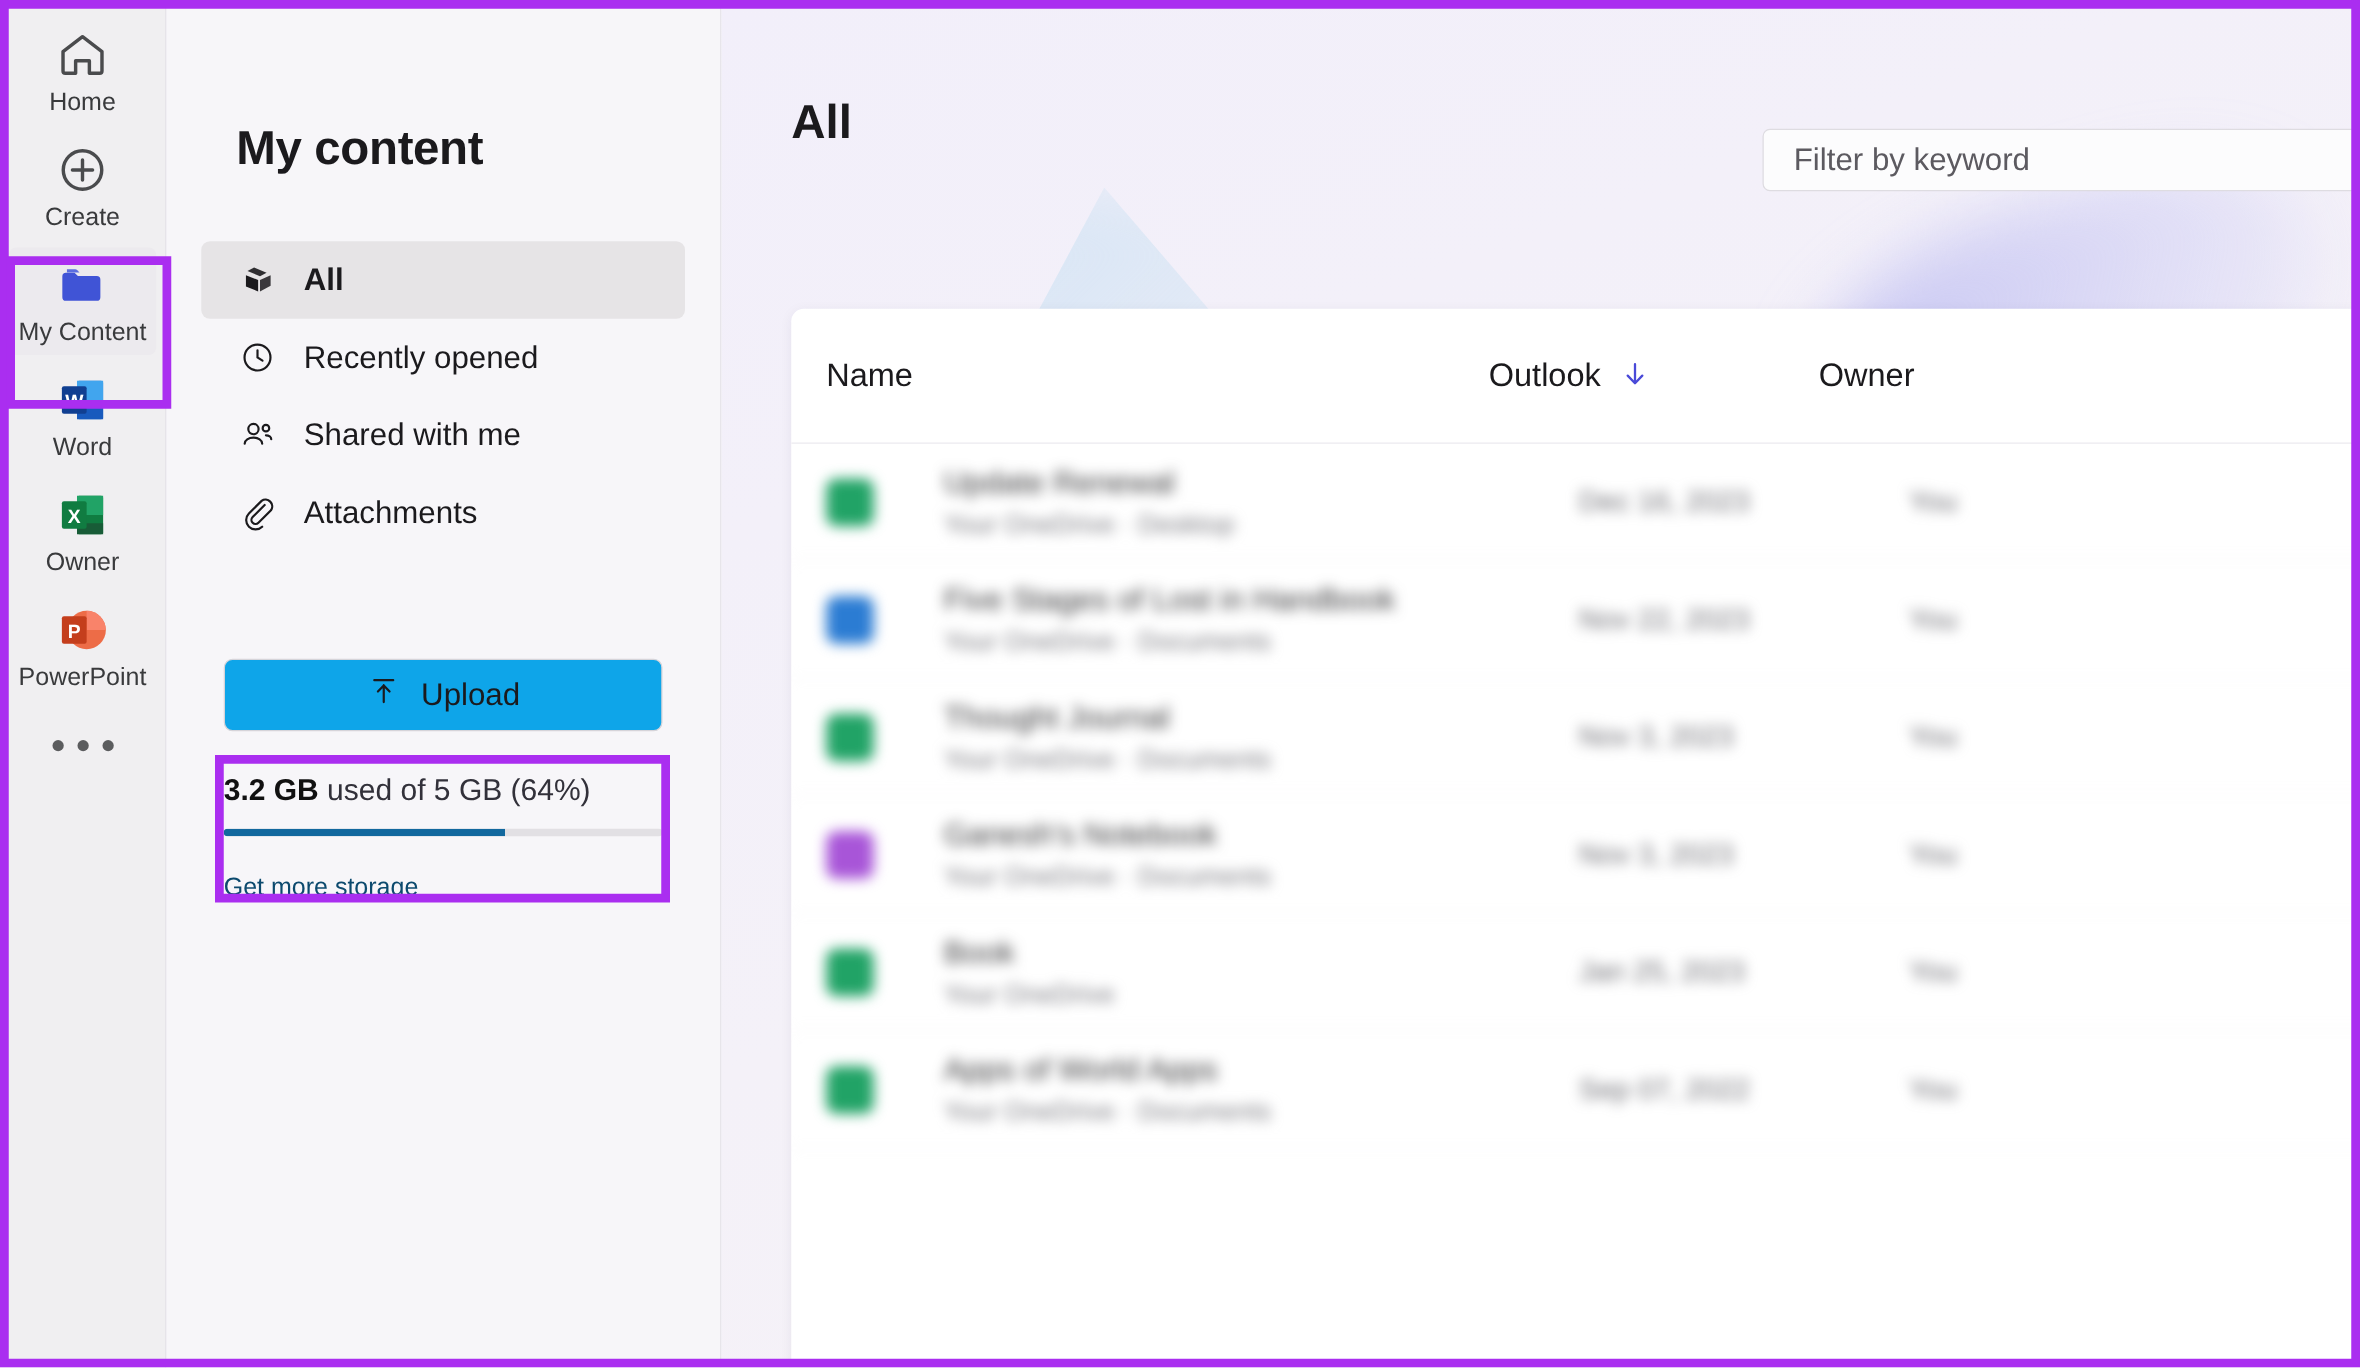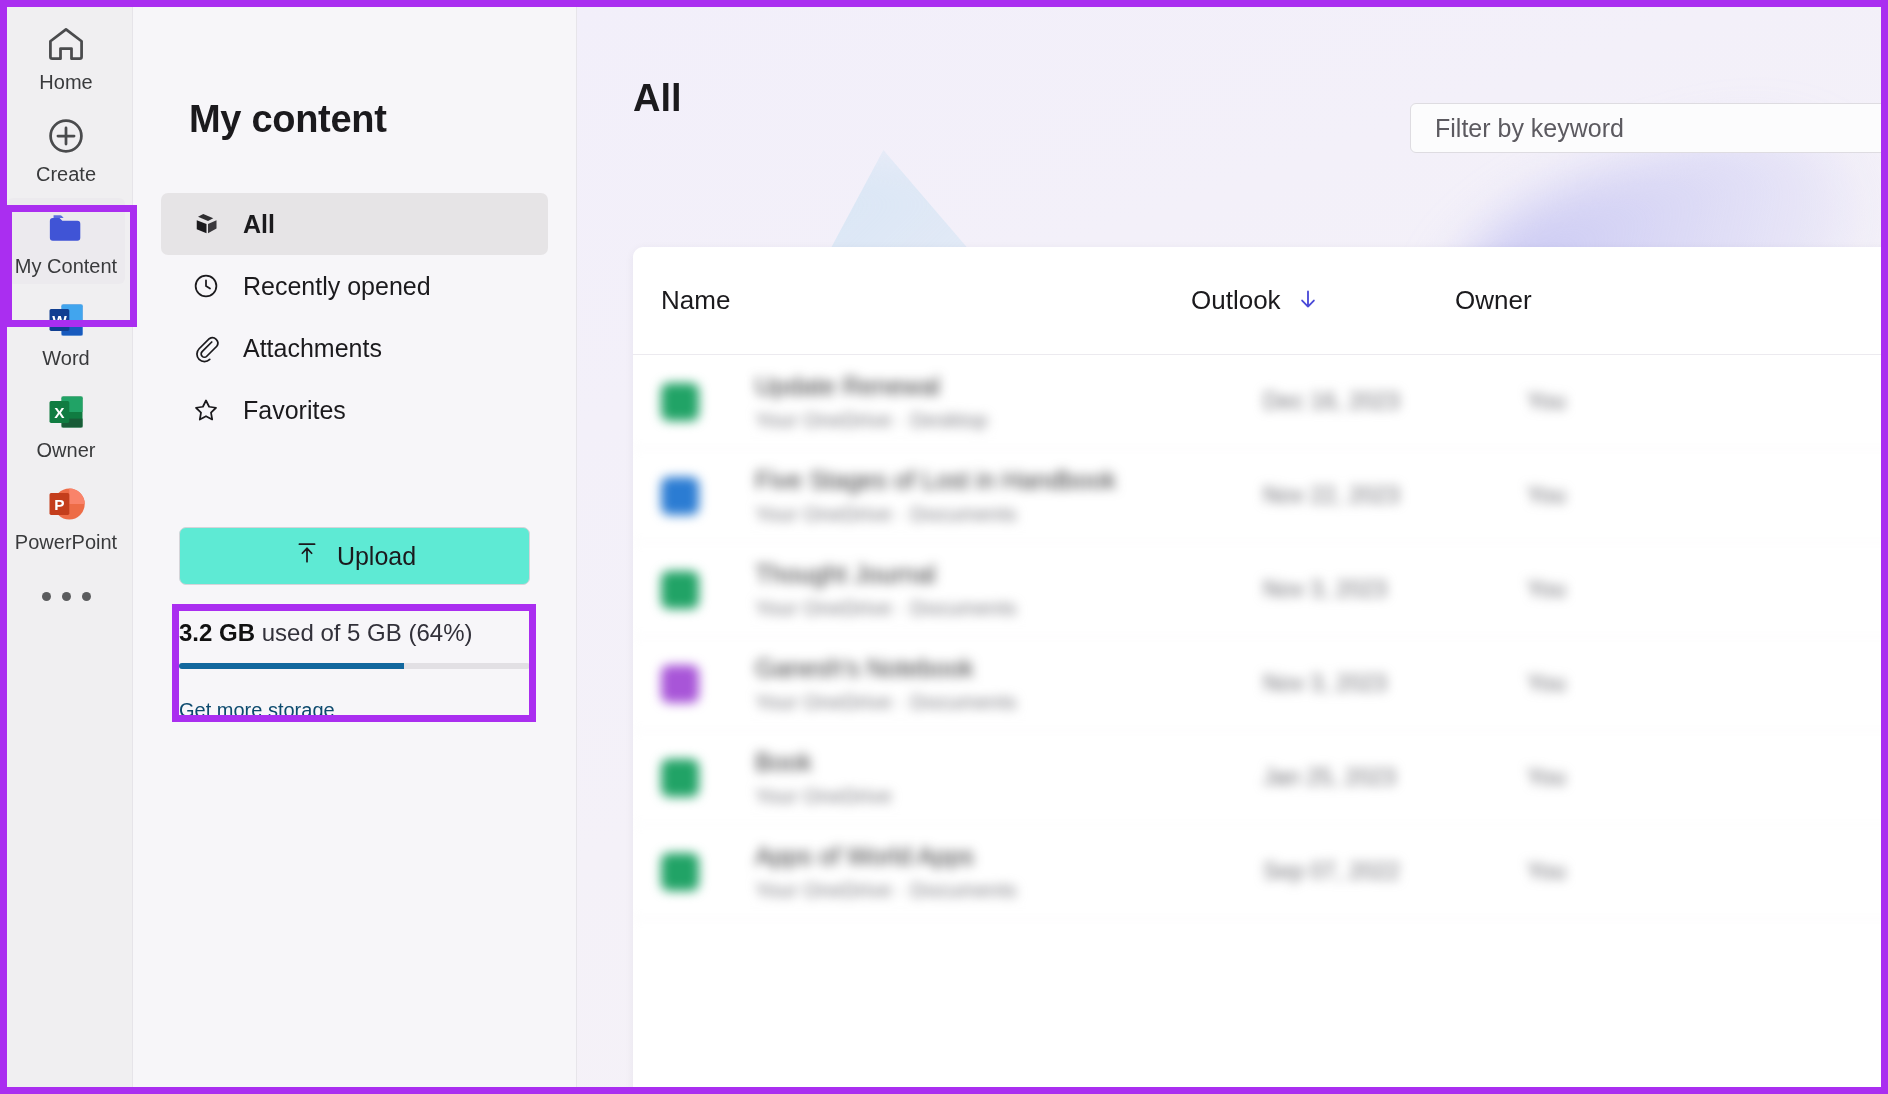--- a/index.html
+++ b/index.html
@@ -85,21 +85,21 @@
   .nav-item.active { background: #e6e4e6; }
   .nav-label { font-size: 25px; }
   .nav-item.active .nav-label { font-weight: 600; }
   .nav-icon { width: 30px; height: 30px; flex: 0 0 30px; display:block; }
 
   
   .upload-wrap { margin-top: 86px; padding: 0 18px; }
   .upload-btn {
     width: 100%; height: 58px;
     display: flex; align-items: center; justify-content: center; gap: 16px;
-    background: #5eead4;
+    background: #0ea5e9;
     border: 1px solid #d6d4d9;
     border-radius: 7px;
     font-size: 25px; color: #1b1a1d;
     cursor: pointer;
   }
   .storage { padding: 0 18px; margin-top: 34px; }
   .storage-text { font-size: 24px; color: #32313a; }
   .storage-text b { font-weight: 700; color: #111; }
   .bar {
     margin-top: 16px; height: 6px; width: 100%;
@@ -308,38 +308,41 @@
       <div class="nav-item">
         <span class="nav-icon">
           <svg viewBox="0 0 24 24" width="30" height="30" fill="none" stroke="#1b1a1d" stroke-width="1.4" stroke-linecap="round">
             <circle cx="12" cy="12" r="8.3"></circle>
               <path d="M12 7.4V12l3.2 2"></path>
           </svg>
         </span>
         <span class="nav-label">Recently opened</span>
       </div>
 
+      <div class="nav-item">
+        <span class="nav-icon">
+          <svg viewBox="0 0 24 24" width="30" height="30" fill="none" stroke="#1b1a1d" stroke-width="1.4" stroke-linecap="round">
+            <circle cx="9.4" cy="8.2" r="3.3"></circle>
+            <path d="M3.8 17.6c0-2.4 2.5-3.9 5.6-3.9s5.6 1.5 5.6 3.9"></path>
+            <circle cx="17.4" cy="7.6" r="2.1"></circle>
+            <path d="M17.4 12.2c1.9 0 3.4 1 3.4 2.5"></path>
+          </svg>
+        </span>
+        <span class="nav-label">Shared with me</span>
+      </div>
 
       <div class="nav-item">
         <span class="nav-icon">
           <svg viewBox="0 0 24 24" width="30" height="30" fill="none" stroke="#1b1a1d" stroke-width="1.4" stroke-linecap="round">
             <path d="M16.6 7.2 8.9 14.9a2.6 2.6 0 0 0 3.7 3.7l8-8a4.3 4.3 0 0 0-6-6l-8.1 8a6 6 0 0 0 8.5 8.5"></path>
           </svg>
         </span>
         <span class="nav-label">Attachments</span>
       </div>
 
-      <div class="nav-item">
-        <span class="nav-icon">
-          <svg viewBox="0 0 24 24" width="30" height="30" fill="none" stroke="#1b1a1d" stroke-width="1.4" stroke-linejoin="round">
-            <path d="M12 4.4l2.5 5 5.5.8-4 3.9.95 5.5-4.95-2.6-4.95 2.6.95-5.5-4-3.9 5.5-.8z"></path>
-          </svg>
-        </span>
-        <span class="nav-label">Favorites</span>
-      </div>
     </div>
 
     <div class="upload-wrap">
       <div class="upload-btn">
         <span>
           <svg viewBox="0 0 24 24" width="28" height="28" fill="none" stroke="#1b1a1d" stroke-width="1.5" stroke-linecap="round" stroke-linejoin="round">
             <path d="M5.5 4.4h13M12 8v11.4M12 8l-4 4.2M12 8l4 4.2"></path>
           </svg>
         </span>
         <span>Upload</span>

